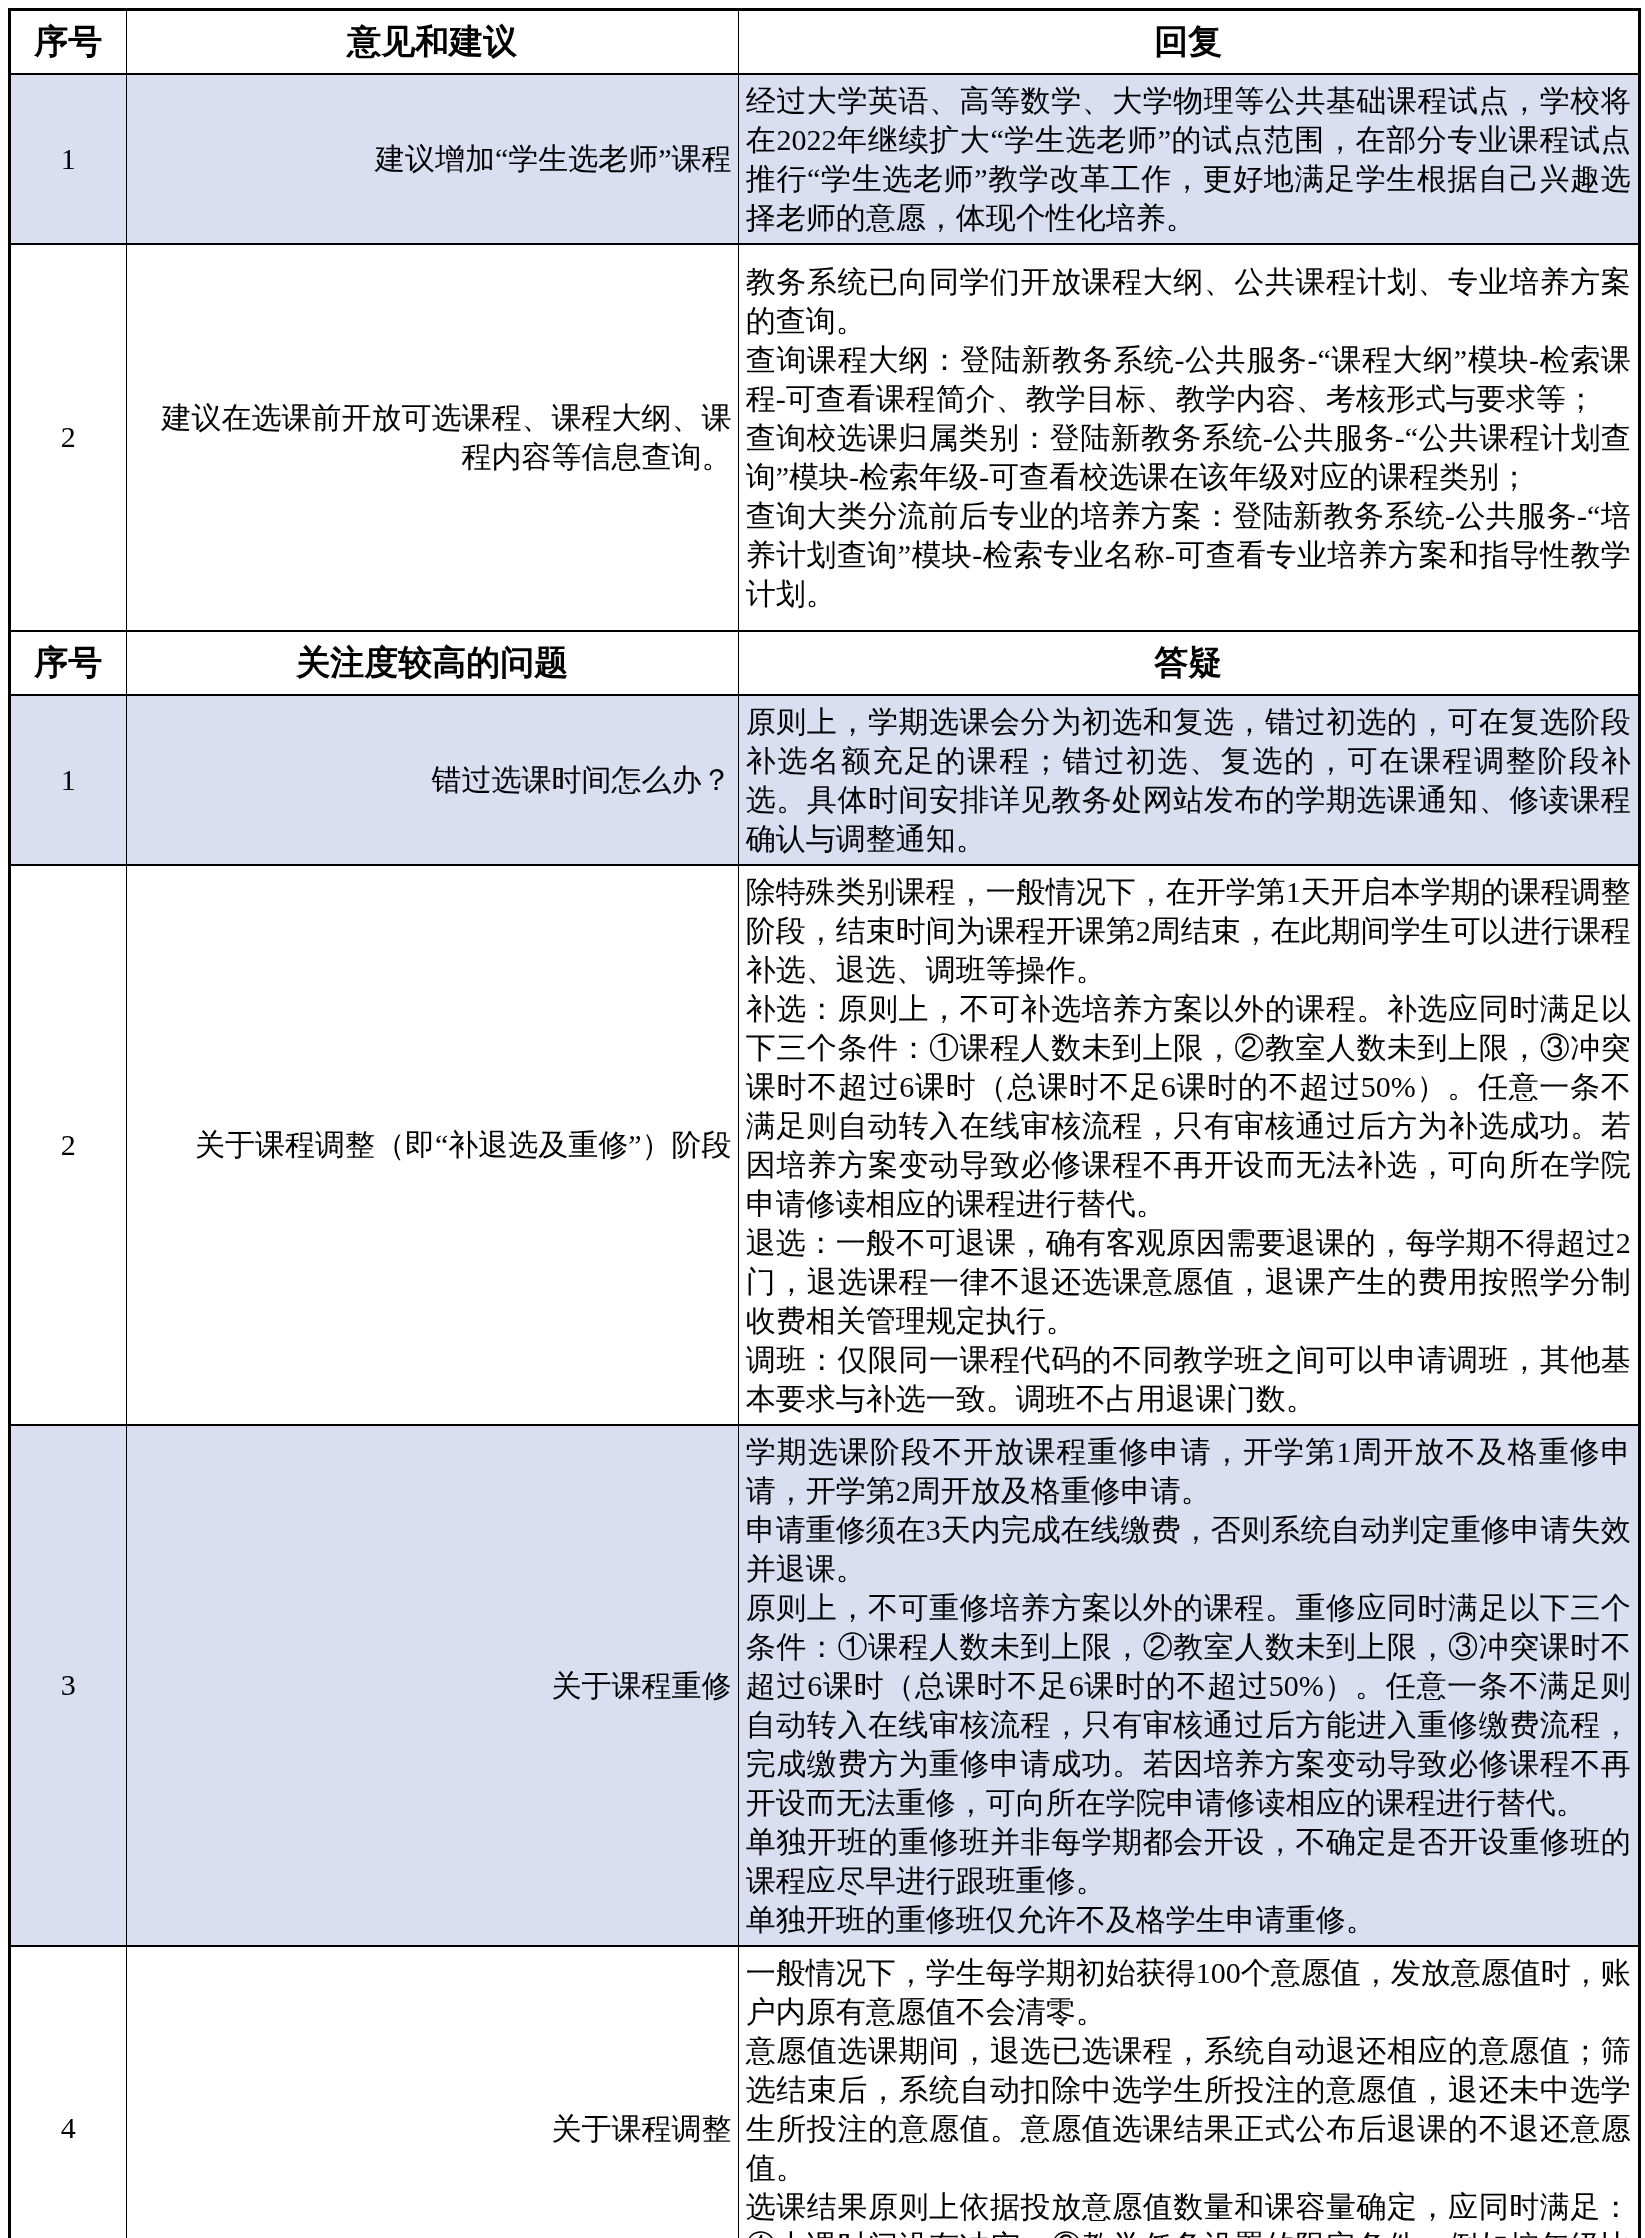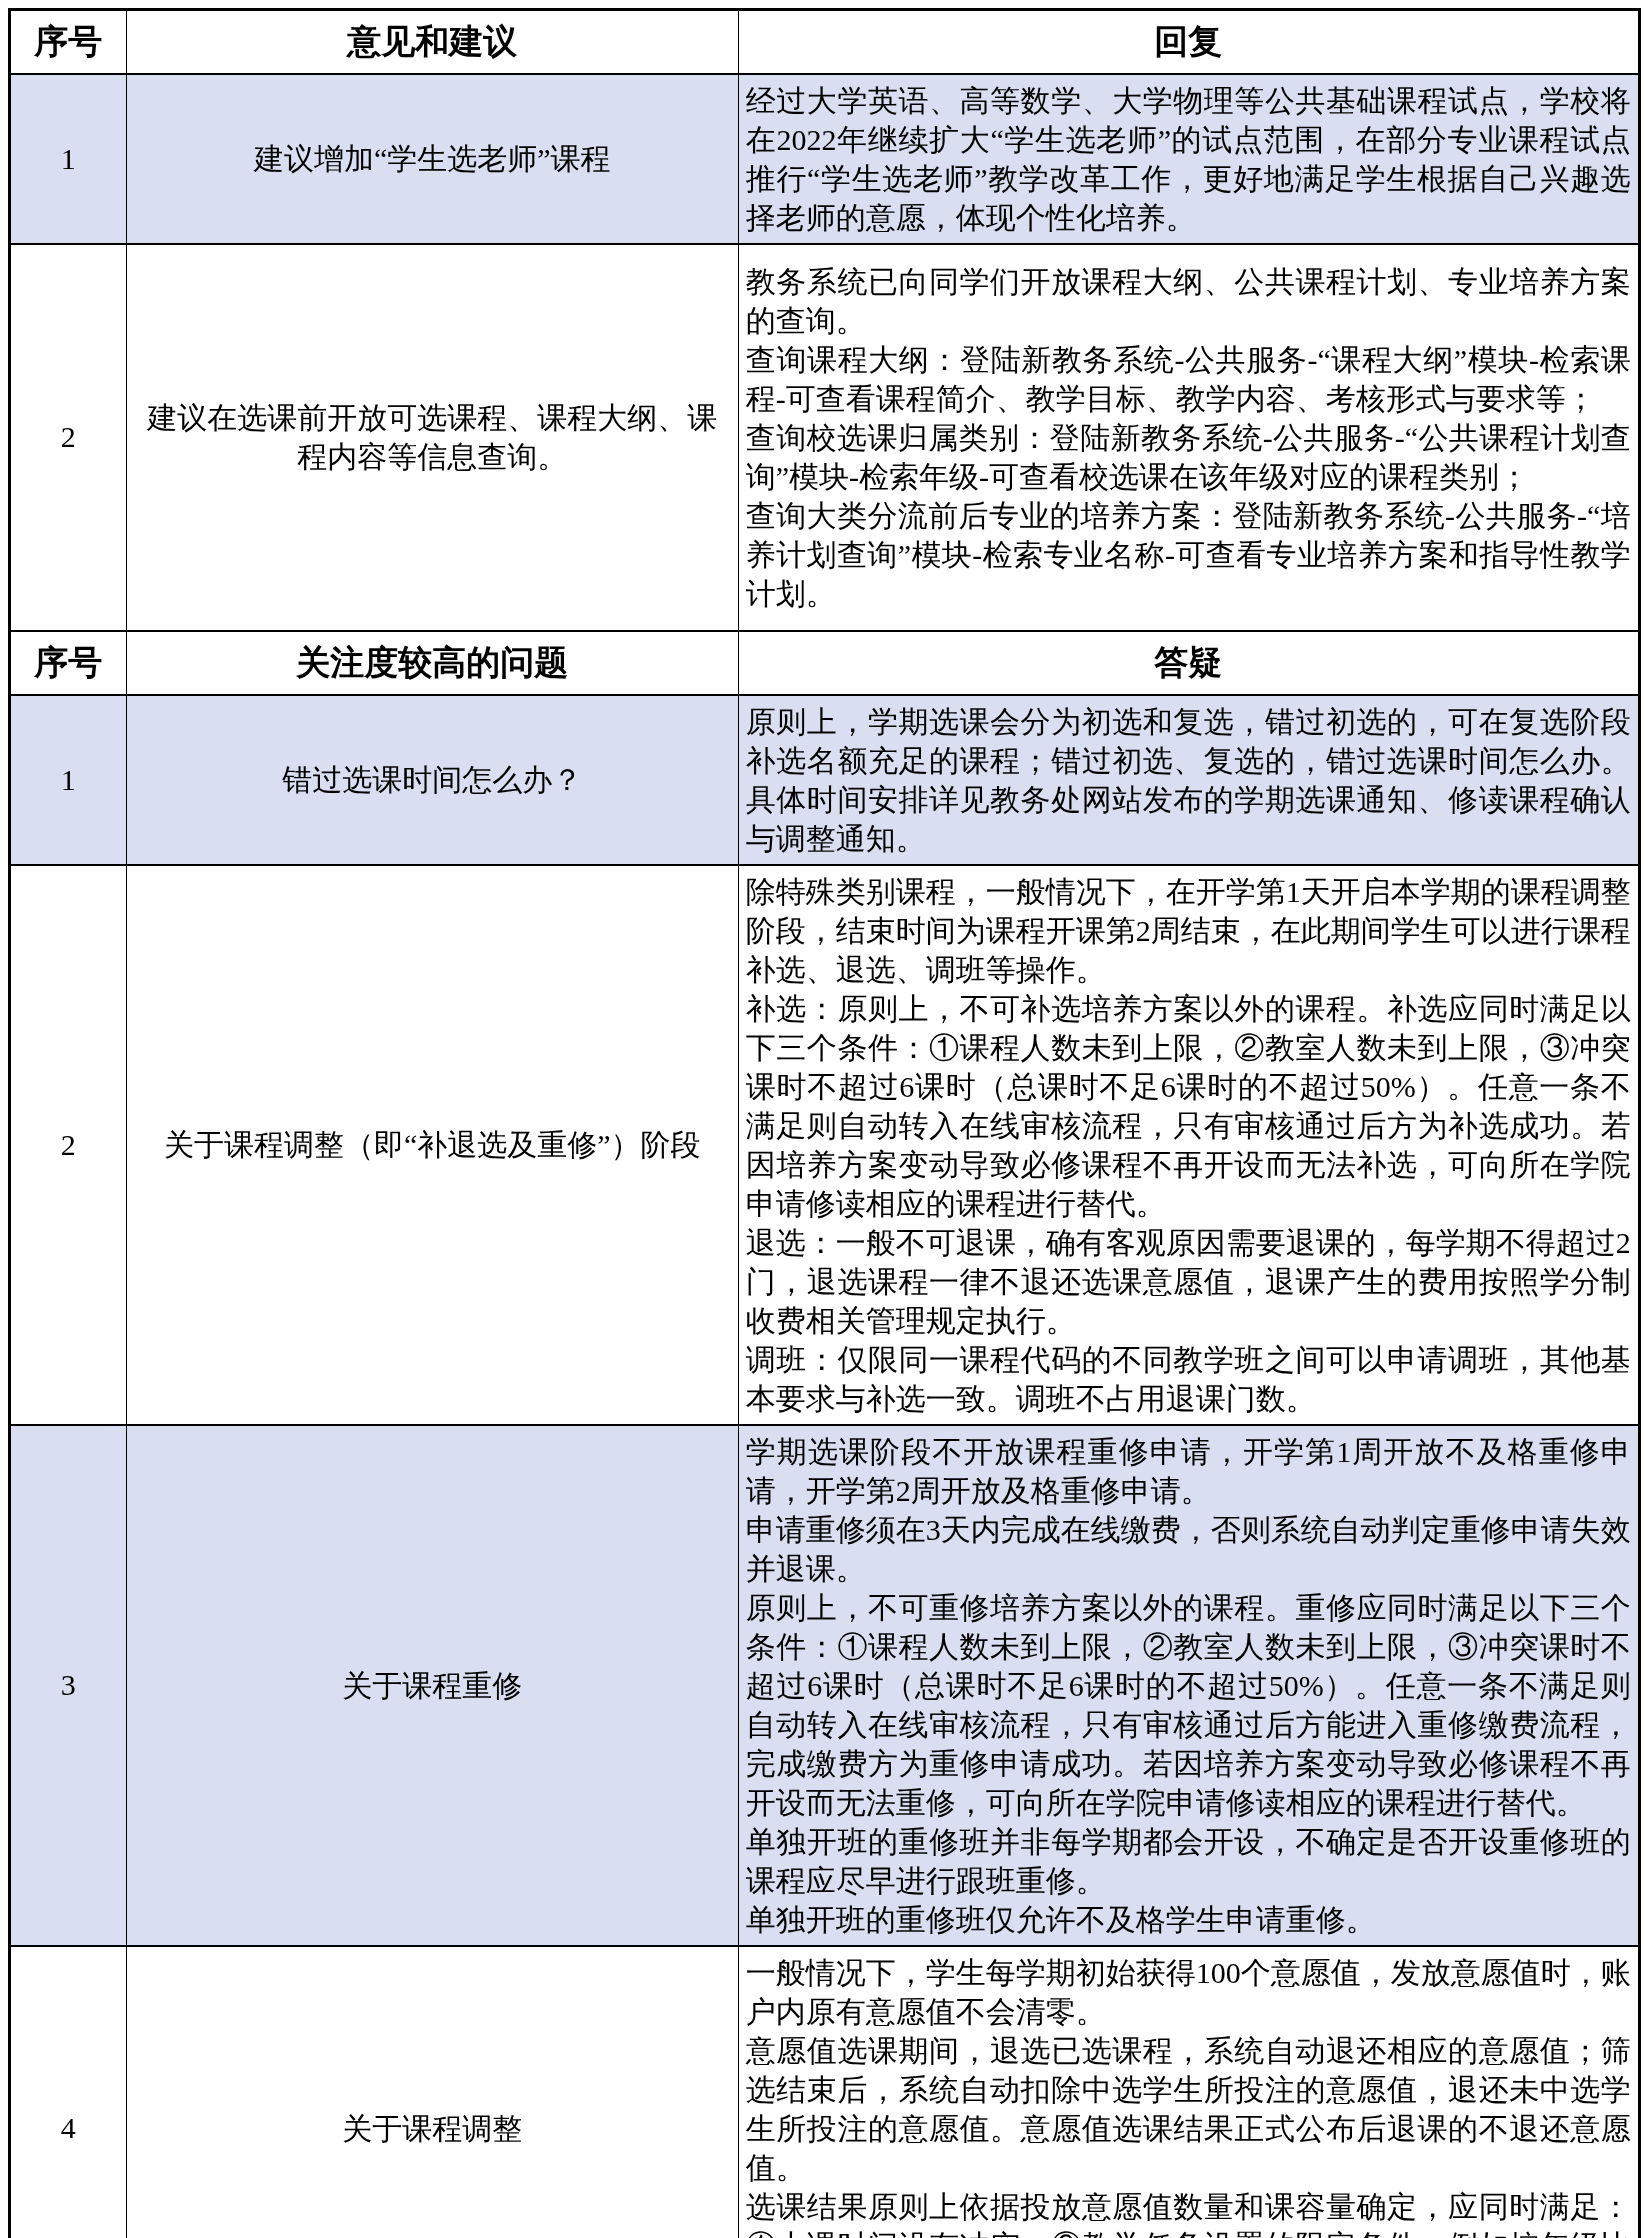--- a/index.html
+++ b/index.html
@@ -33,21 +33,21 @@
     padding:8px;
   }
   td.no{
     text-align:center;
     font-size:30px;
     padding:0;
   }
   td.sug{
     font-size:30px;
     line-height:39px;
-    text-align:center;
+    text-align:right;
     padding:0 6.2px;
   }
   td.reply{
     font-size:30px;
     line-height:39px;
     padding:6px 7px;
   }
   td.reply .para{
     text-align:justify;
     text-justify:inter-ideograph;
@@ -94,21 +94,21 @@
   <tr style="height:55px">
     <th class="hdr">序号</th>
     <th class="hdr">关注度较高的问题</th>
     <th class="hdr">答疑</th>
   </tr>
 
   <tr class="shaded" style="height:153px">
     <td class="no">1</td>
     <td class="sug">错过选课时间怎么办？</td>
     <td class="reply">
-          <div class="para"><span>原则上，学期选课会分为初选和复选，错过初选的，可在复选阶段补选名额充足的课程；错过初选、复选的，错过选课时间怎么办。具体时间安排详见教务处网站发布的学期选课通知、修读课程确认与调整通知。</span></div>
+          <div class="para"><span>原则上，学期选课会分为初选和复选，错过初选的，可在复选阶段补选名额充足的课程；错过初选、复选的，可在课程调整阶段补选。具体时间安排详见教务处网站发布的学期选课通知、修读课程确认与调整通知。</span></div>
         </td>
   </tr>
 
   <tr style="height:543px">
     <td class="no">2</td>
     <td class="sug">关于课程调整（即“补退选及重修”）阶段</td>
     <td class="reply">
           <div class="para"><span>除特殊类别课程，一般情况下，在开学第1天开启本学期的课程调整阶段，结束时间为课程开课第2周结束，在此期间学生可以进行课程补选、退选、调班等操作。</span></div>
           <div class="para"><span>补选：原则上，不可补选培养方案以外的课程。补选应同时满足以下三个条件：①课程人数未到上限，②教室人数未到上限，③冲突课时不超过6课时（总课时不足6课时的不超过50%）。任意一条不满足则自动转入在线审核流程，只有审核通过后方为补选成功。若因培养方案变动导致必修课程不再开设而无法补选，可向所在学院申请修读相应的课程进行替代。</span></div>
           <div class="para"><span>退选：一般不可退课，确有客观原因需要退课的，每学期不得超过2门，退选课程一律不退还选课意愿值，退课产生的费用按照学分制收费相关管理规定执行。</span></div>

